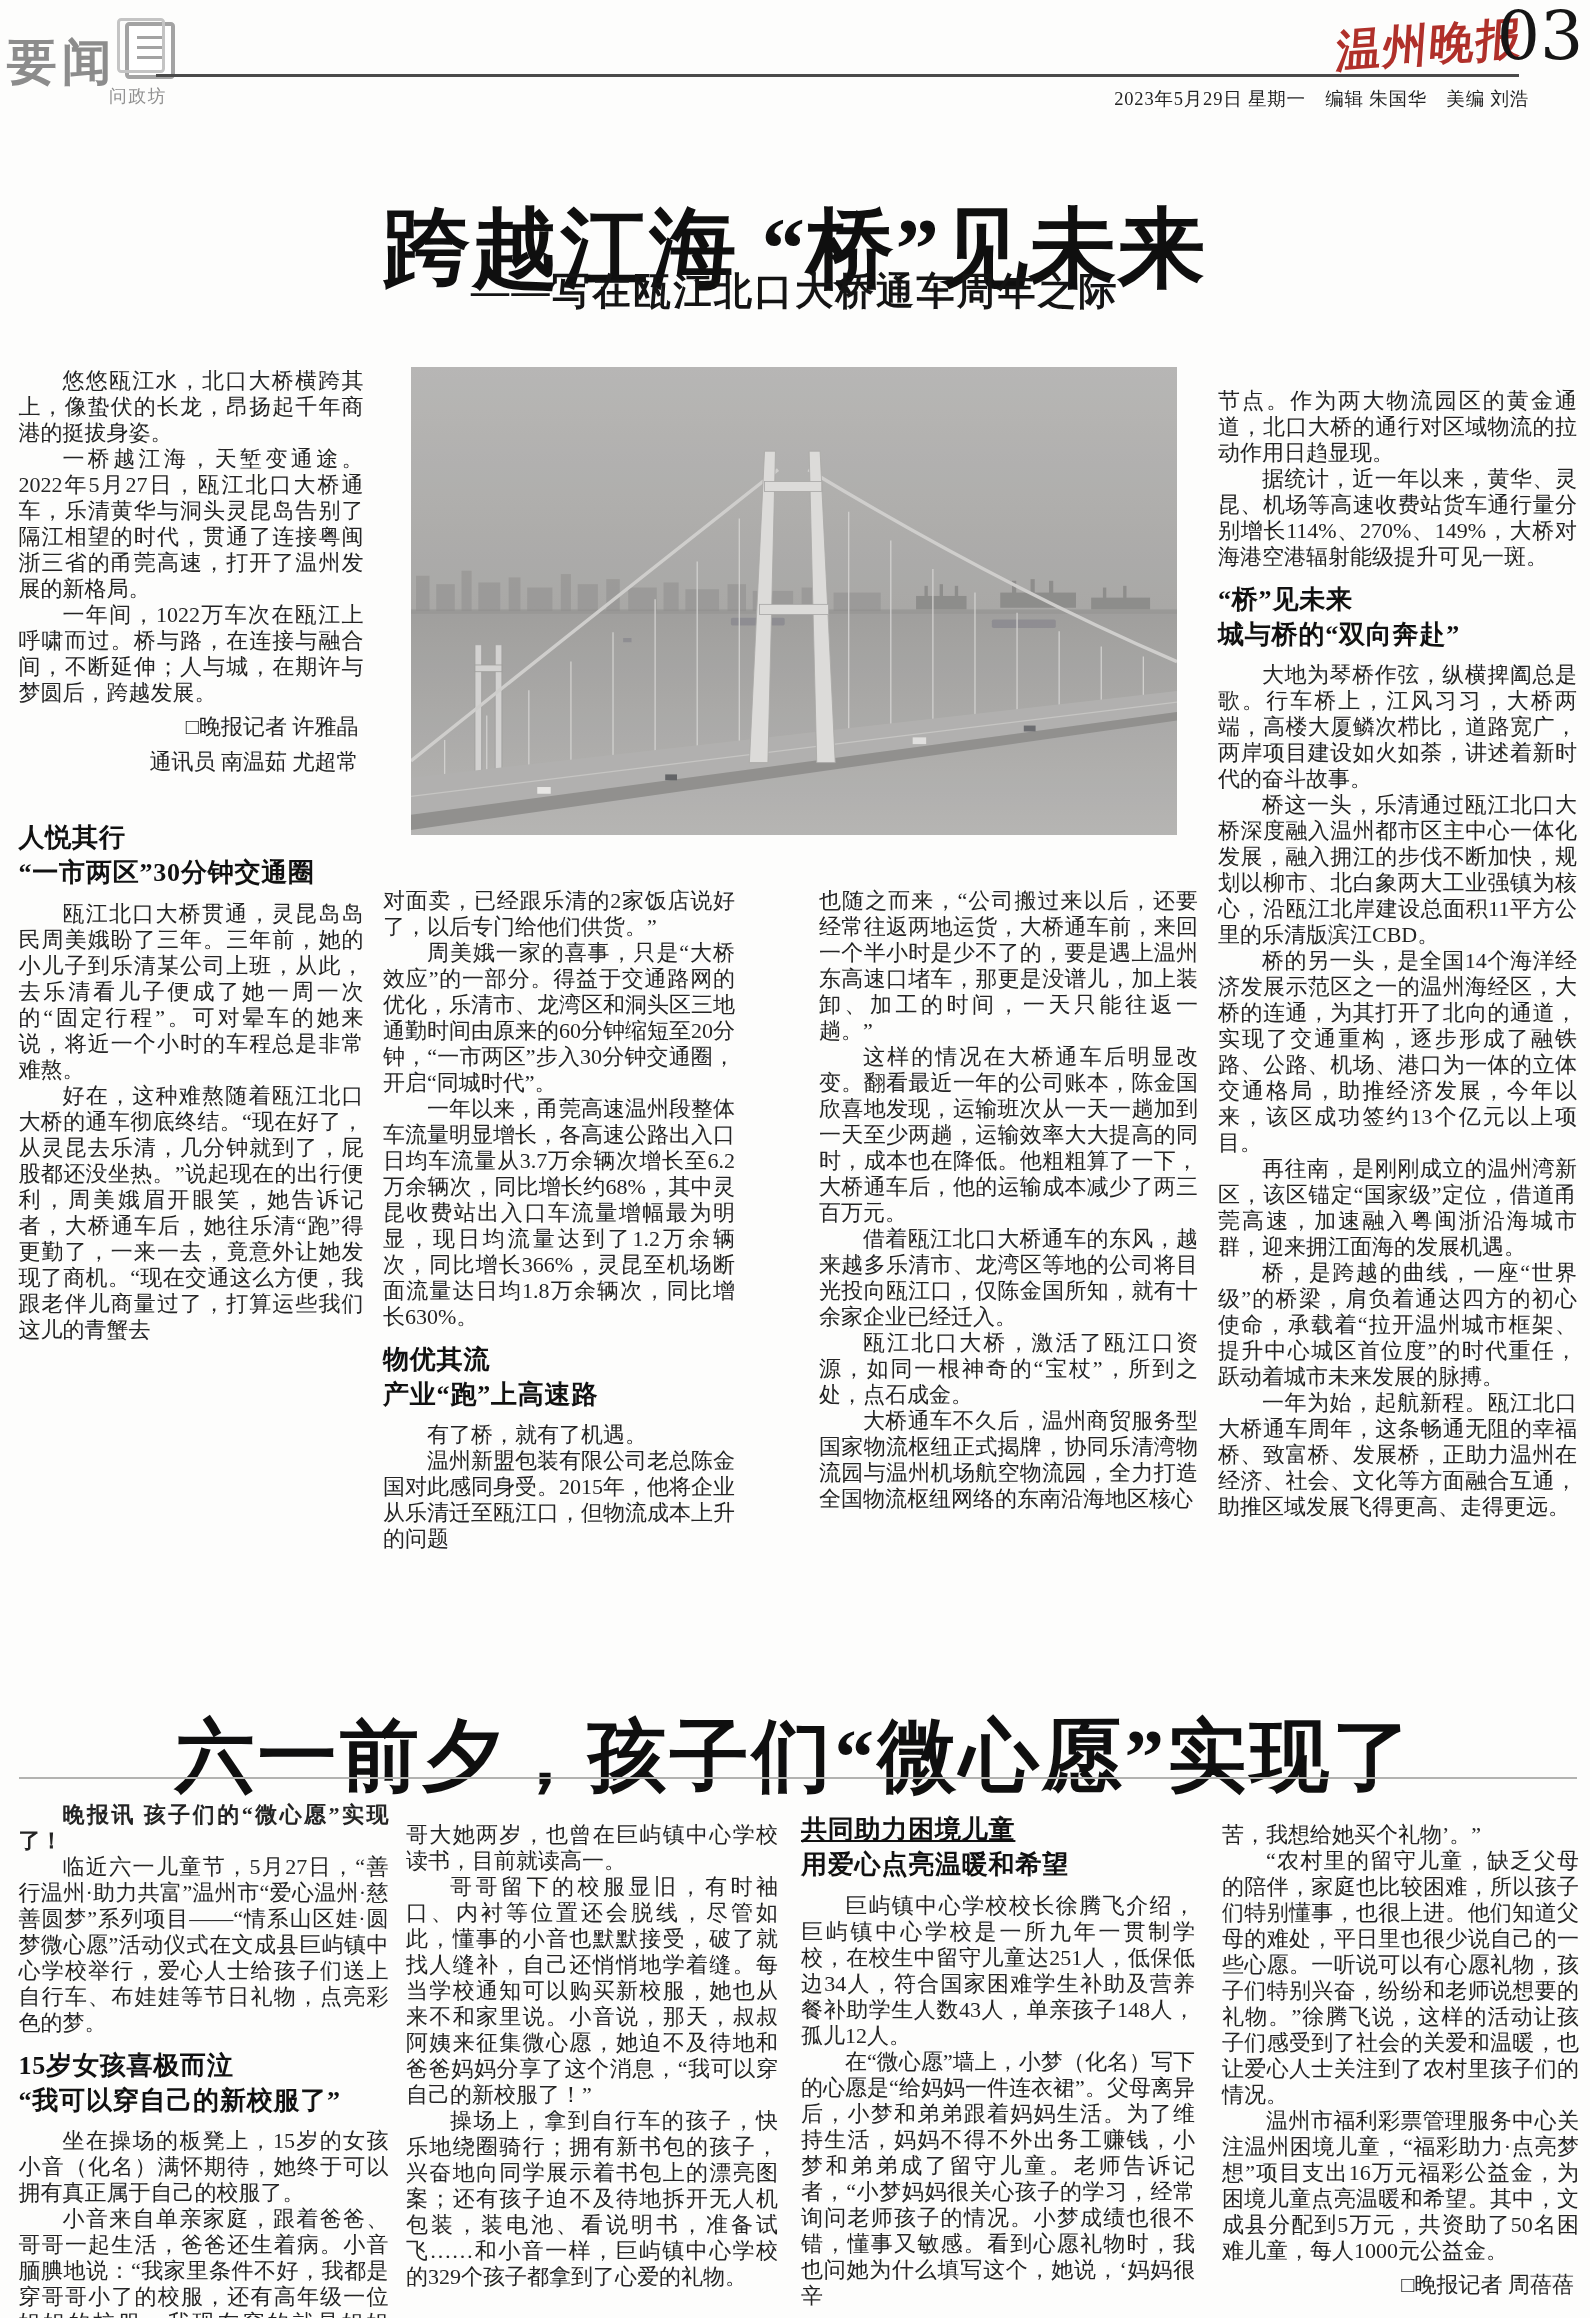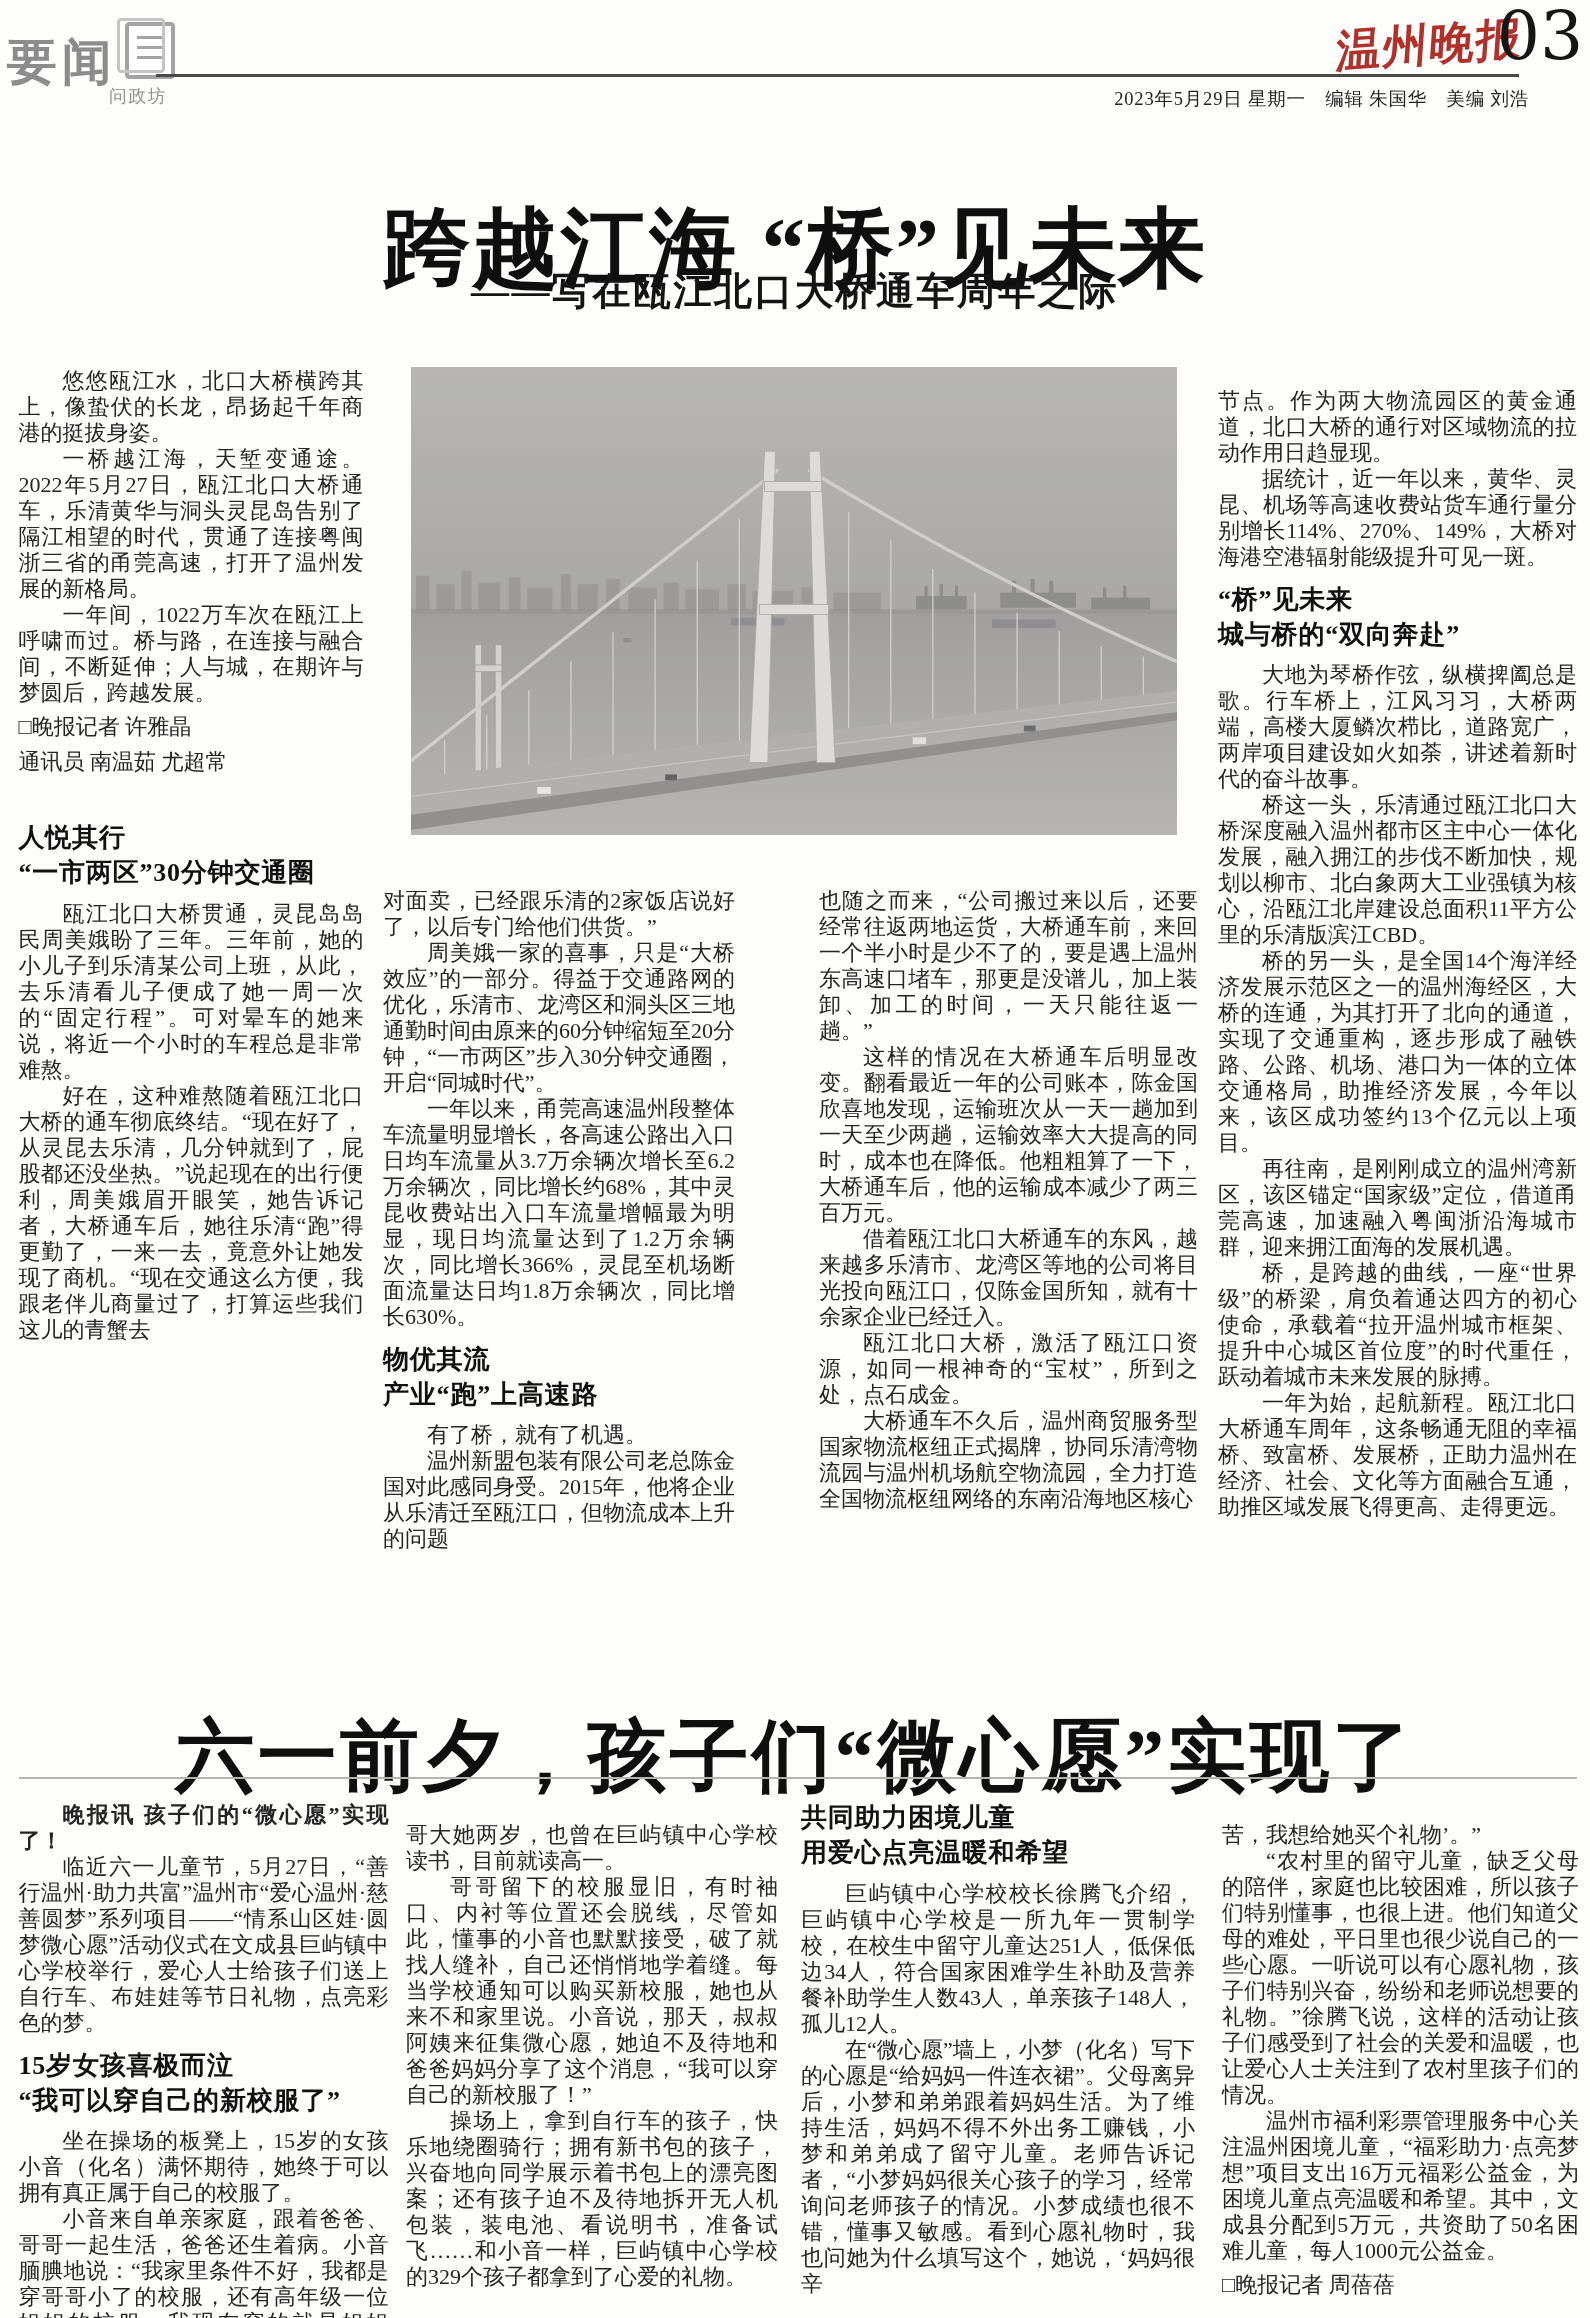--- a/index.html
+++ b/index.html
@@ -44,27 +44,27 @@
   .col-d{left:1218px;top:368px;  width:359px;}
   .bcol1{left:18.5px;  top:1802px; width:370px;}
   .bcol2{left:406px; top:1802px; width:372px;}
   .bcol3{left:801px; top:1802px; width:394px;}
   .bcol4{left:1222px;top:1802px; width:357px;}
 
   .blk{margin:0;}
   .p  {text-indent:2em;}
   .pb {text-indent:2em;font-weight:bold;}
   .pc {text-indent:0;margin-top:20px;}
-  .by {text-align:left;margin-top:8.4px;padding-right:5px;}
+  .by {text-align:right;margin-top:8.4px;padding-right:5px;}
   .h,.h2{font-weight:700;font-size:26px;line-height:31px;text-align:left;text-indent:0;
          letter-spacing:0.8px;color:#111;}
   .h  {margin-top:13.5px;}
   .h2 {margin-top:4.2px;margin-bottom:12.6px;}
   .hgap{margin-top:47px;}
-  .htop{margin-top:0;}
+  .htop{margin-top:12px;text-decoration:underline;}
 </style>
 </head>
 <body>
 
 <div class="page">
 
   <div class="sec-label">要闻</div>
   <div class="col-icon"></div>
   <div class="col-label">问政坊</div>
   <div class="hrule"></div>

